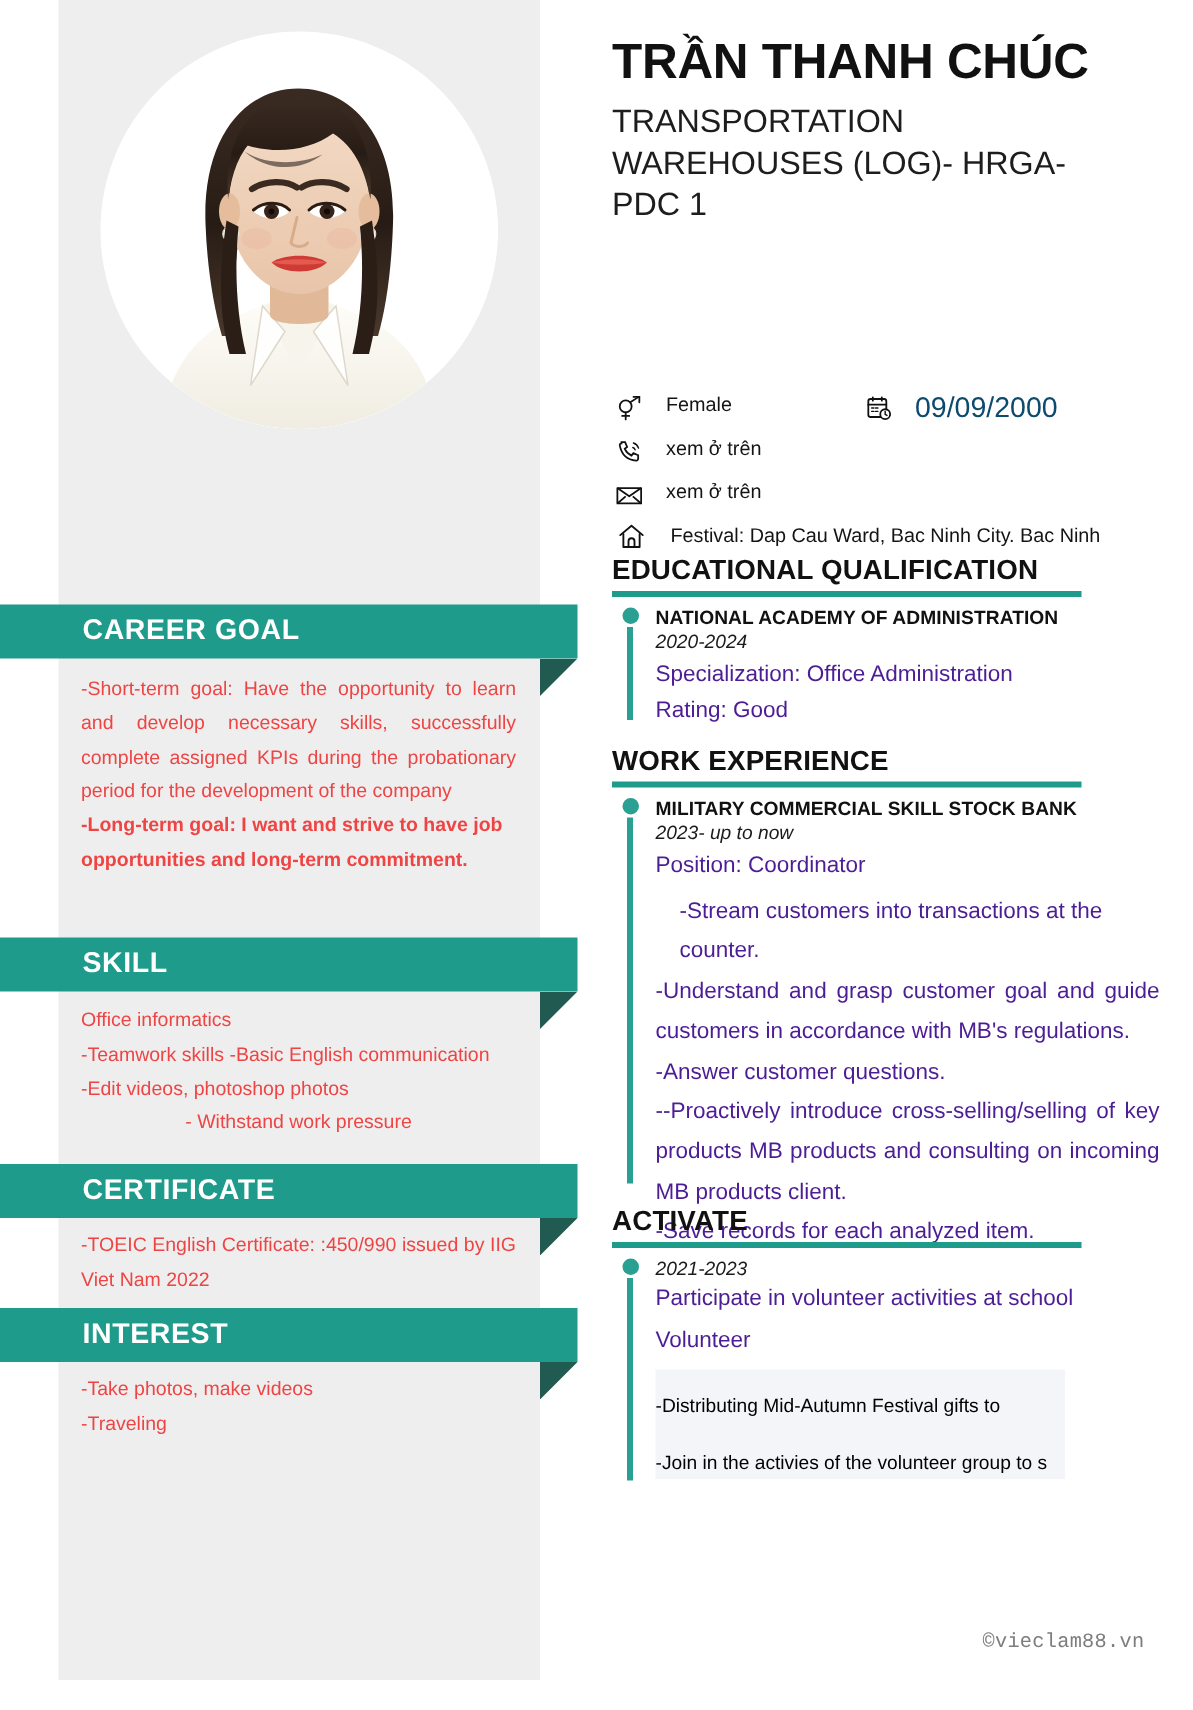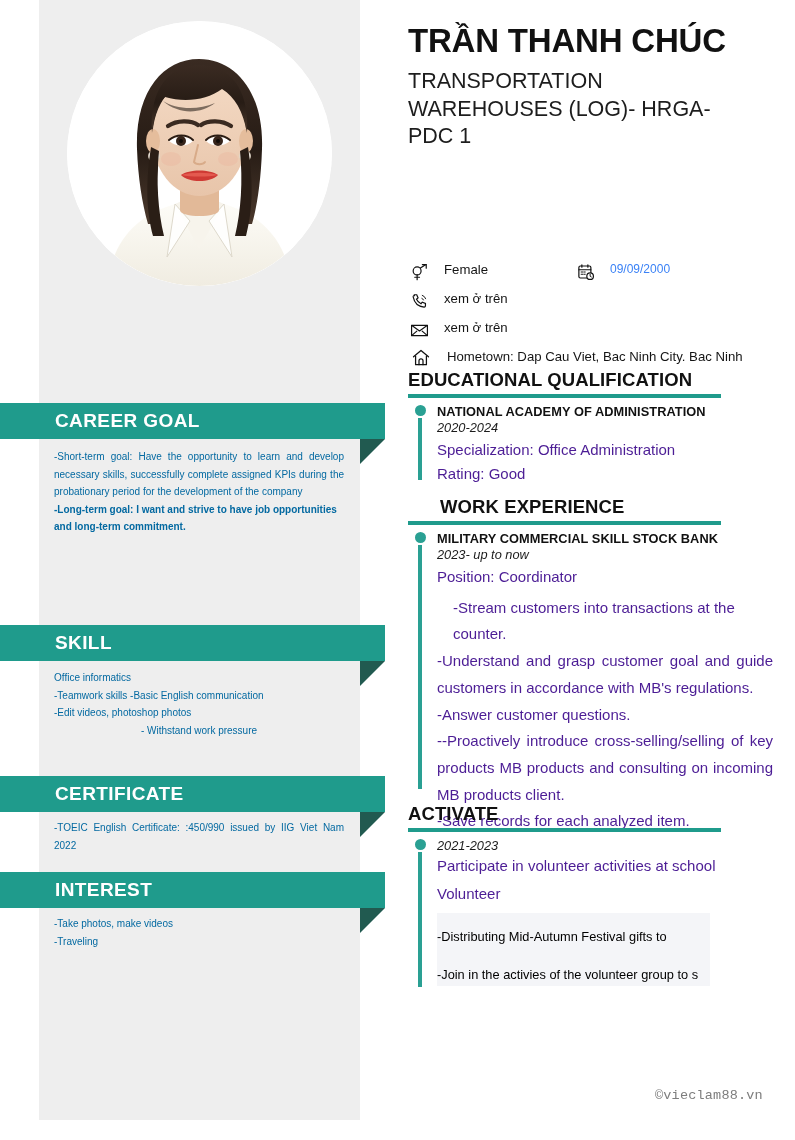--- a/index.html
+++ b/index.html
@@ -68,23 +68,23 @@
     height: 25px;
     background: #215a50;
     clip-path: polygon(0 0, 100% 0, 0 100%);
     z-index: 2;
   }
 
   .side-body {
     position: absolute;
     left: 54px;
     width: 290px;
-    font-size: 10px;
+    font-size: 13px;
     line-height: 1.75;
-    color: #0369a1;
+    color: #ef4444;
     text-align: justify;
   }
   .side-body .ln { display: block; }
 
   
   .name-block {
     position: absolute;
     left: 408px;
     top: 22px;
     width: 330px;
@@ -129,21 +129,21 @@
   .c-text {
     position: absolute;
     left: 36px;
     top: 3px;
     font-size: 13.2px;
     color: #141414;
     white-space: nowrap;
   }
   .c-icon-2 { position: absolute; left: 167px; top: 2px; width: 22px; height: 22px;
               display:flex; align-items:center; justify-content:center; }
-  .c-text-2 { position: absolute; left: 202px; top: 3px; font-size: 12px; color: #3b82f6; white-space: nowrap; }
+  .c-text-2 { position: absolute; left: 202px; top: 3px; font-size: 19px; color: #0c4a6e; white-space: nowrap; }
   .c-icon-home { left: 2px; top: 1px; }
   .c-text-home { left: 39px; }
 
   .sec-head {
     position: absolute;
     left: 408px;
     font-size: 18.5px;
     font-weight: bold;
     color: #111111;
     letter-spacing: 0.1px;
@@ -393,36 +393,36 @@
     </div>
 
     <div class="contact-row">
       <span class="c-icon c-icon-home">
         <svg width="20" height="20" viewBox="0 0 24 24" fill="none" stroke="#111" stroke-width="1.5" stroke-linecap="round" stroke-linejoin="round">
           <path d="M3 10.5L12 3l9 7.5"></path>
           <path d="M5.5 9.6V20h13V9.6"></path>
           <path d="M9.6 20v-4.6a2.4 2.4 0 0 1 4.8 0V20"></path>
         </svg>
       </span>
-      <span class="c-text c-text-home">Hometown: Dap Cau Viet, Bac Ninh City. Bac Ninh</span>
+      <span class="c-text c-text-home">Festival: Dap Cau Ward, Bac Ninh City. Bac Ninh</span>
     </div>
   </div>
 
   <div class="sec-head" style="top:369px;">EDUCATIONAL QUALIFICATION</div>
   <div class="sec-rule" style="top:394px;"></div>
   <div class="tl-dot" style="left:415px; top:405px;"></div>
   <div class="tl-bar" style="left:418px; top:418px; height:62px;"></div>
   <div class="entry" style="top:404px;">
     <div class="e-org">NATIONAL ACADEMY OF ADMINISTRATION</div>
     <div class="e-date">2020-2024</div>
     <div class="e-line">Specialization: Office Administration</div>
     <div class="e-line" style="margin-top:2px;">Rating: Good</div>
   </div>
 
-  <div class="sec-head" style="top:496px;margin-left:32px;">WORK EXPERIENCE</div>
+  <div class="sec-head" style="top:496px;">WORK EXPERIENCE</div>
   <div class="sec-rule" style="top:521px;"></div>
   <div class="tl-dot" style="left:415px; top:532px;"></div>
   <div class="tl-bar" style="left:418px; top:545px; height:244px;"></div>
   <div class="entry" style="top:531px;">
     <div class="e-org">MILITARY COMMERCIAL SKILL STOCK BANK</div>
     <div class="e-date">2023- up to now</div>
     <div class="e-line">Position: Coordinator</div>
     <div class="e-line e-loose" style="margin-top:7px;margin-left:16px;">-Stream customers into transactions at the counter.</div>
     <div class="e-line e-just e-loose" style="margin-top:0;">-Understand and grasp customer goal and guide customers in accordance with MB's regulations.</div>
     <div class="e-line e-loose" style="margin-top:0;">-Answer customer questions.</div>

